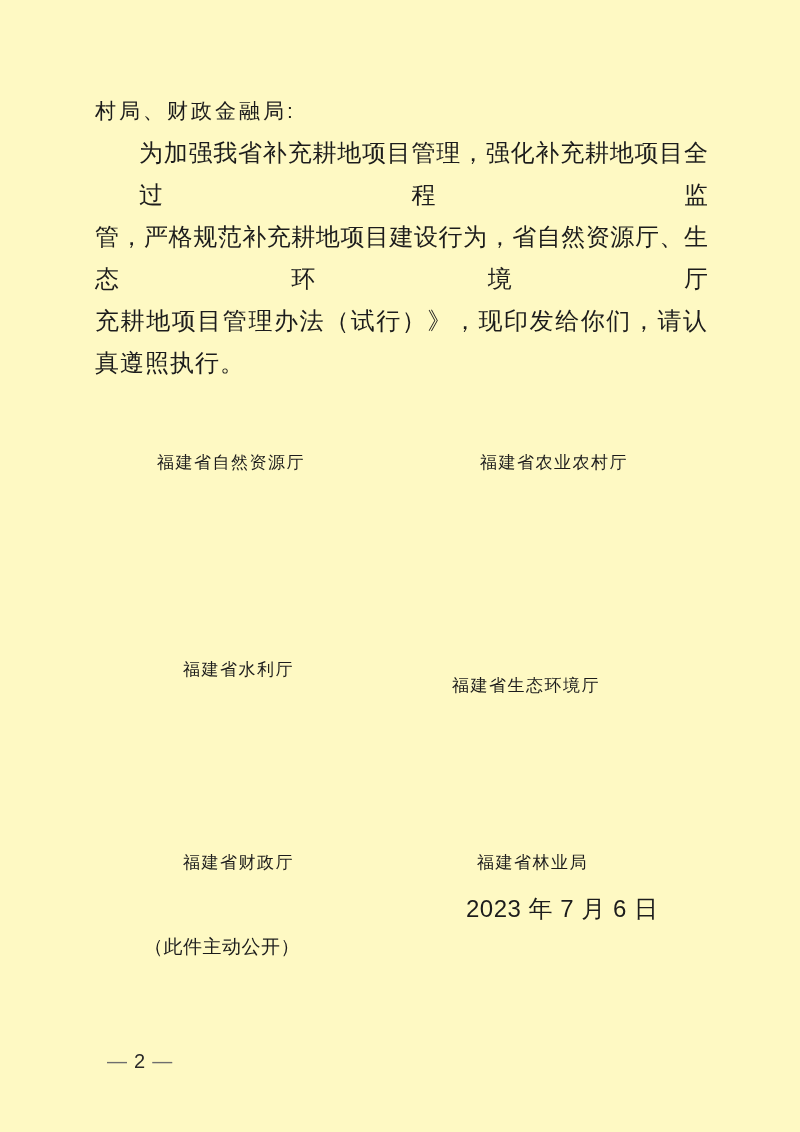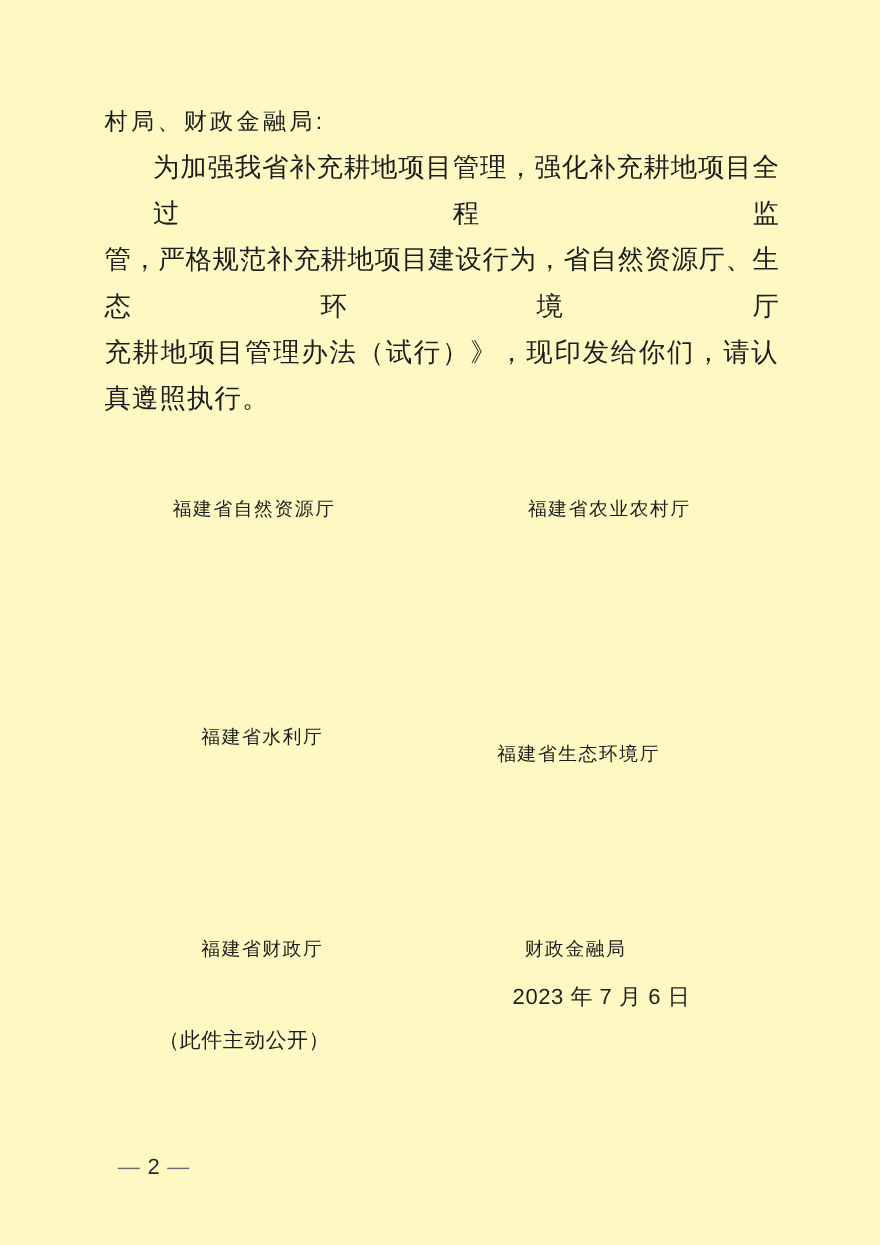--- a/index.html
+++ b/index.html
@@ -55,21 +55,21 @@
   .sig-r1l { left: 157px; top: 454px; }
   .sig-r1r { left: 480px; top: 454px; }
   .sig-r2l { left: 183px; top: 661px; }
   .sig-r2r { left: 452px; top: 645px; margin-top: 32px; }
   .sig-r3l { left: 183px; top: 854px; }
   .sig-r3r { left: 477px; top: 854px; }
   .date-line {
     position: absolute;
     left: 466px;
     top: 897px;
-    font-size: 20px;
+    font-size: 24px;
     line-height: 1;
     letter-spacing: 0.5px;
     white-space: nowrap;
   }
   .disclosure-note {
     position: absolute;
     left: 144px;
     top: 937px;
     font-size: 19px;
     line-height: 1;
@@ -99,21 +99,21 @@
     <div class="bline last">充耕地项目管理办法（试行）》，现印发给你们，请认真遵照执行。</div>
   </section>
 
   <div class="sig sig-r1l">福建省自然资源厅</div>
   <div class="sig sig-r1r">福建省农业农村厅</div>
 
   <div class="sig sig-r2l">福建省水利厅</div>
   <div class="sig sig-r2r">福建省生态环境厅</div>
 
   <div class="sig sig-r3l">福建省财政厅</div>
-  <div class="sig sig-r3r">财政金融局</div>
+  <div class="sig sig-r3r">福建省林业局</div>
 
   <div class="date-line">2023 年 7 月 6 日</div>
 
   <div class="disclosure-note">（此件主动公开）</div>
 
   <div class="page-number">
     <span class="dash">—</span><span class="num">2</span><span class="dash">—</span>
   </div>
 
 </div>

